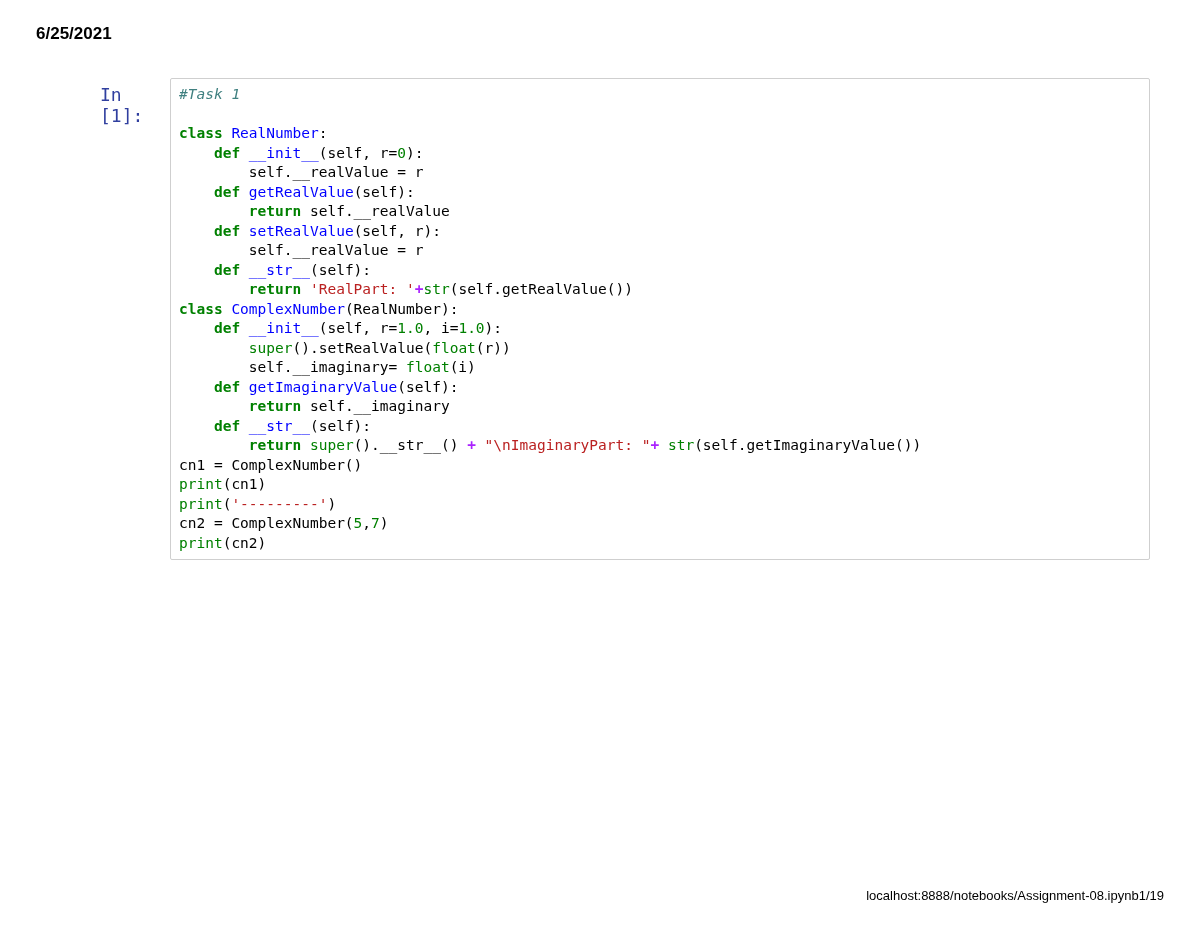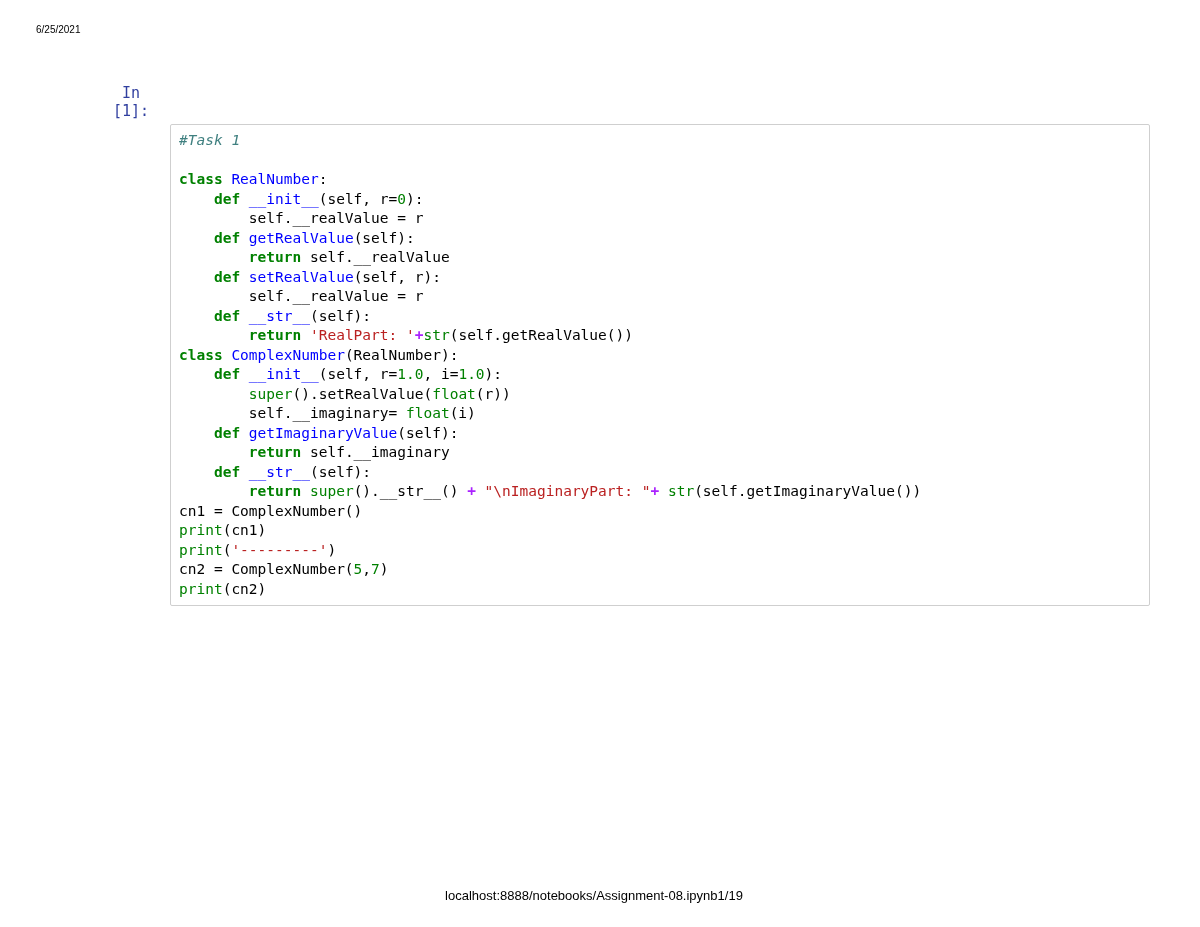--- a/index.html
+++ b/index.html
@@ -6,62 +6,62 @@
   html, body {
     margin: 0; padding: 0;
     width: 1200px; height: 927px;
     background: #fff;
     font-family: Arial, Helvetica, sans-serif;
     position: relative;
   }
   .page-header {
     position: absolute;
     top: 24px; left: 36px; right: 36px;
-    font-size: 10px;
+    font-size: 17px;
     color: #000;
     display: flex;
     justify-content: center;
+    font-weight: bold;
   }
   .page-header .date  { flex: 1; text-align: left; }
   .page-header .title { flex: 1; text-align: center; }
   .page-header .spacer{ flex: 1; }
 
   .notebook-area {
     position: absolute;
     top: 78px;
     left: 100px;
     width: 1050px;
   }
 
   .cell {
     display: flex;
     align-items: stretch;
     margin-bottom: 14px;
   }
   .prompt {
     width: 70px;
     flex: 0 0 70px;
-    text-align: center;
+    text-align: left;
     padding: 6px 8px 0 0;
     font-family: "DejaVu Sans Mono", Menlo, Consolas, monospace;
-    font-size: 15px;
+    font-size: 18px;
     color: #303F9F;
   }
   .code-box {
     flex: 1;
     border: 1px solid #cfcfcf;
     border-radius: 2px;
     background: #fff;
     padding: 6px 8px;
     font-family: "DejaVu Sans Mono", Menlo, Consolas, monospace;
     font-size: 14.5px;
     line-height: 19.5px;
     white-space: pre;
     overflow: hidden;
-    margin-top: 46px;
   }
   .output-box {
     flex: 1;
     padding: 0 0 0 4px;
     font-family: "DejaVu Sans Mono", Menlo, Consolas, monospace;
     font-size: 14.5px;
     line-height: 19.5px;
     white-space: pre;
     font-weight: 600;
   }
@@ -70,25 +70,25 @@
   .c-comment { color: #408080; font-style: italic; }
   .c-kw      { color: #008000; font-weight: 700; }
   .c-def     { color: #0000FF; }
   .c-num     { color: #008000; }
   .c-str     { color: #BA2121; }
   .c-op      { color: #AA22FF; font-weight: 700; }
   .c-builtin { color: #008000; }
 
   .page-footer {
     position: absolute;
-    bottom: 24px; left: 36px; right: 48px;
+    bottom: 24px; left: 36px; right: 36px;
     font-size: 13px;
     color: #000;
     display: flex;
-    justify-content: center;
+    justify-content: flex-end;
   }
 </style>
 </head>
 <body>
 
 <div class="page-header">
   <span class="date">6/25/2021</span>
   <span class="spacer"></span>
 </div>
 

